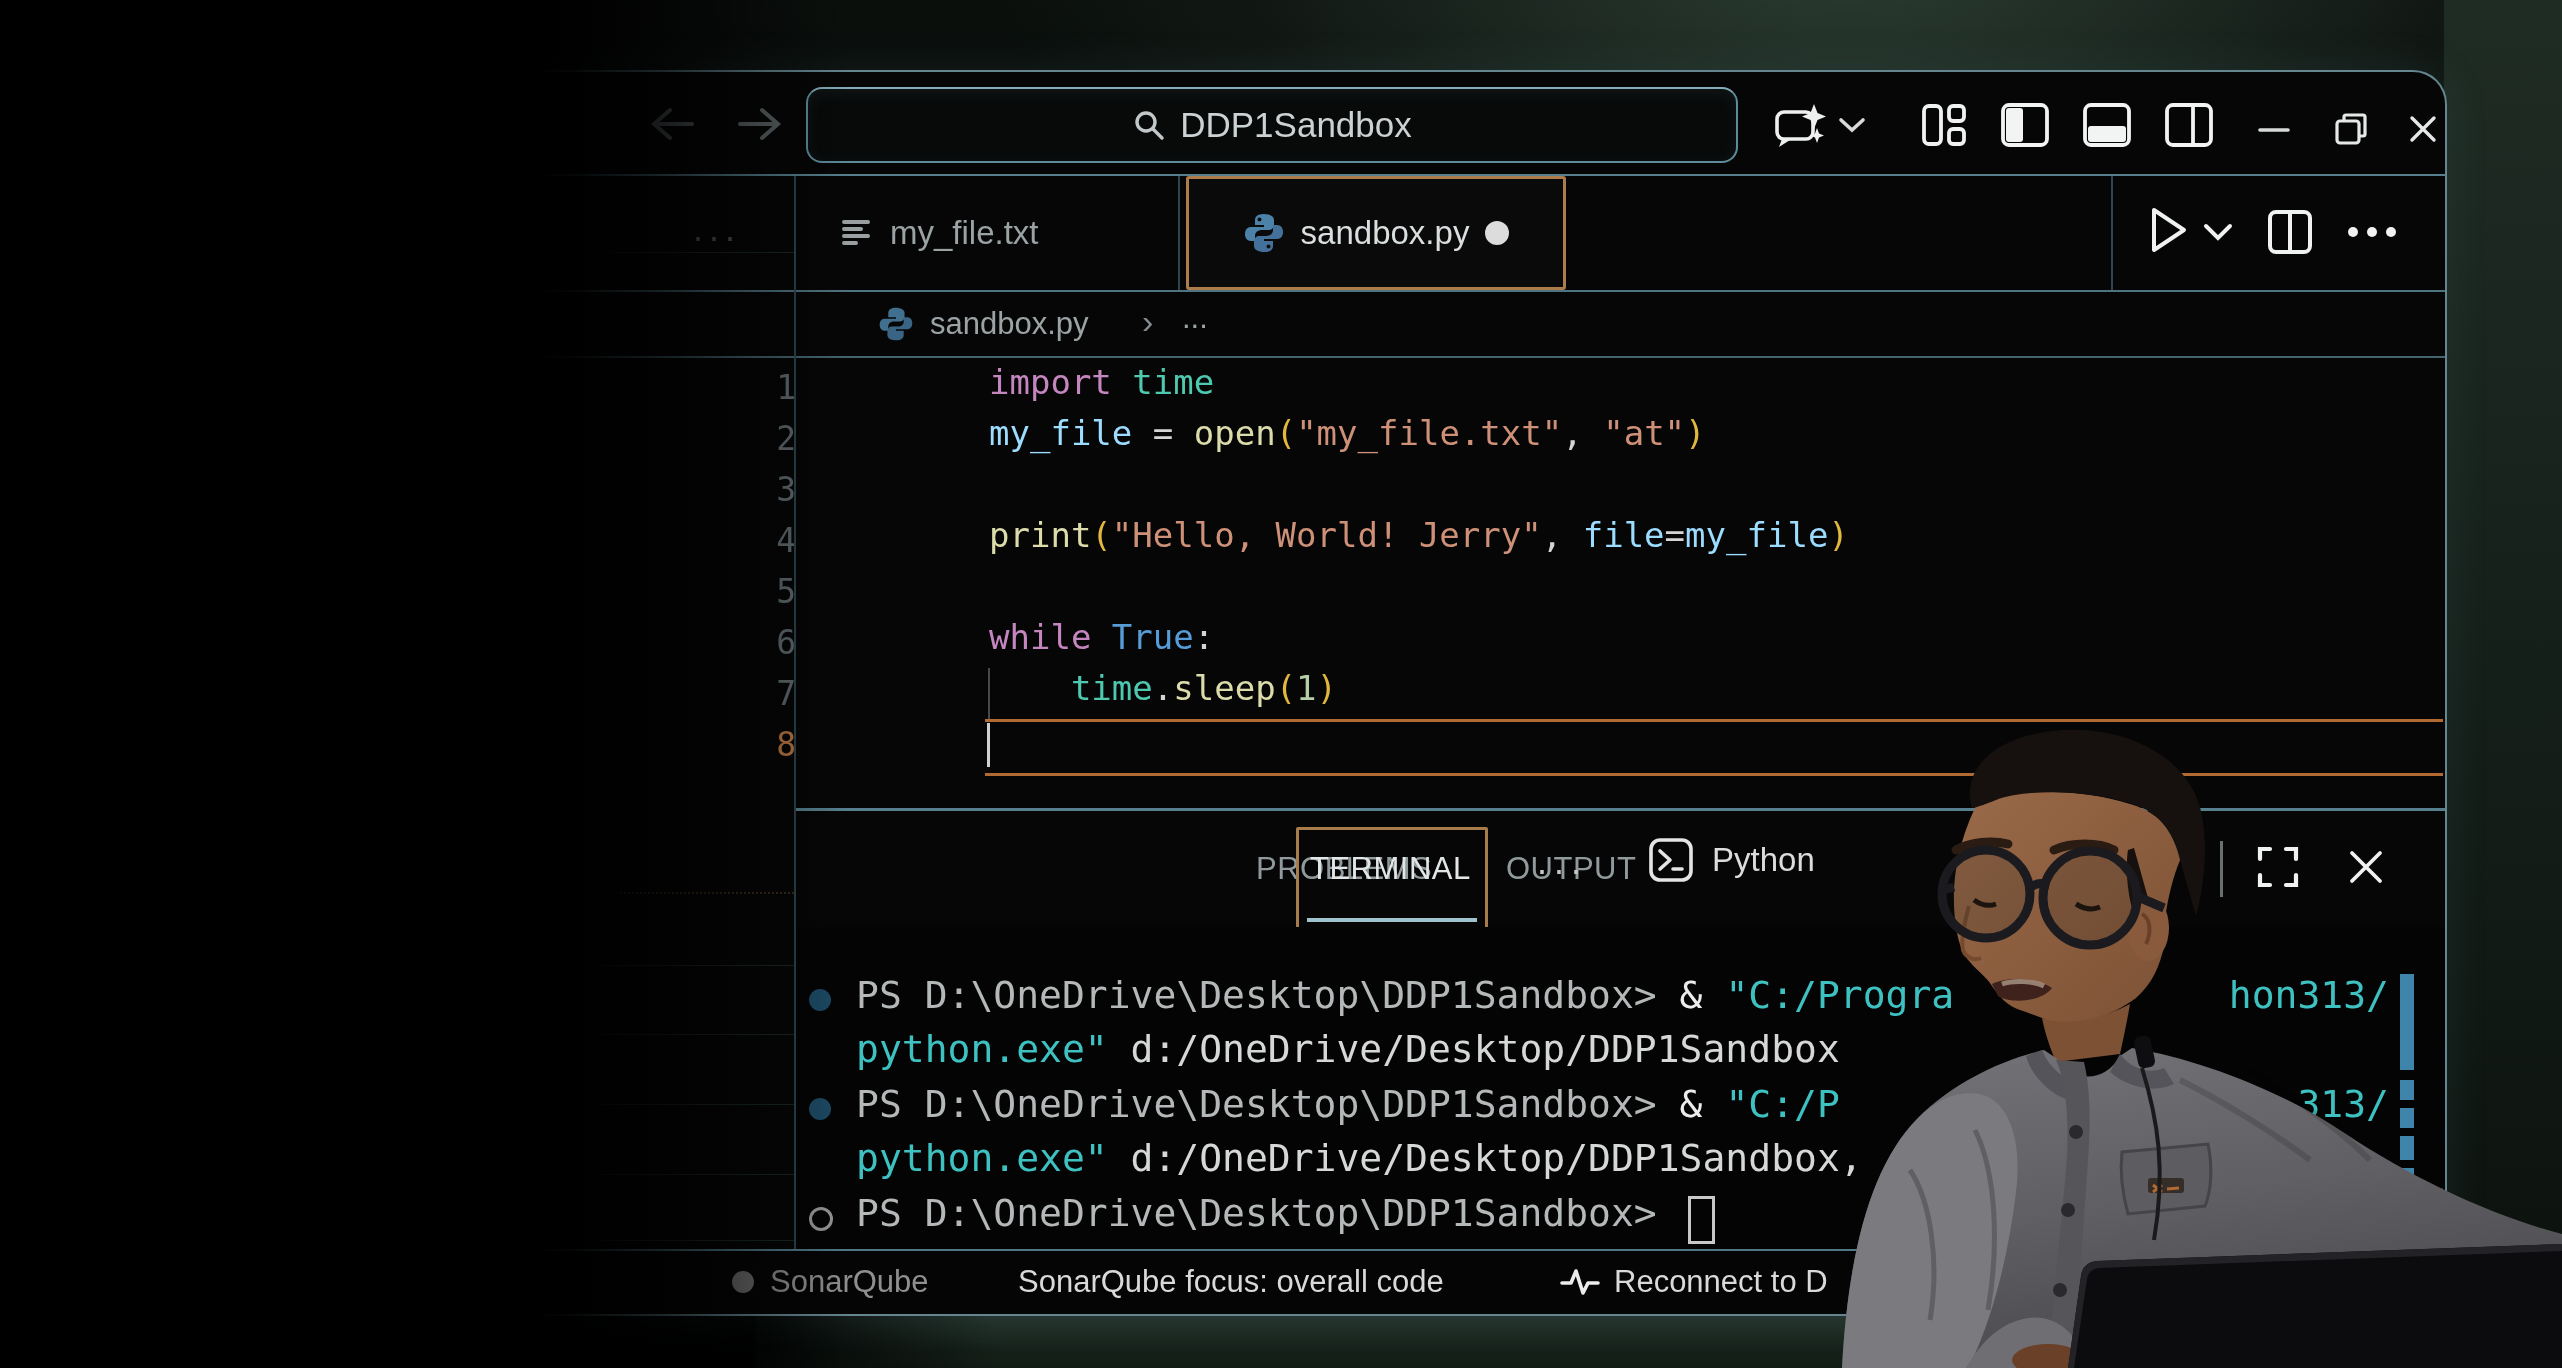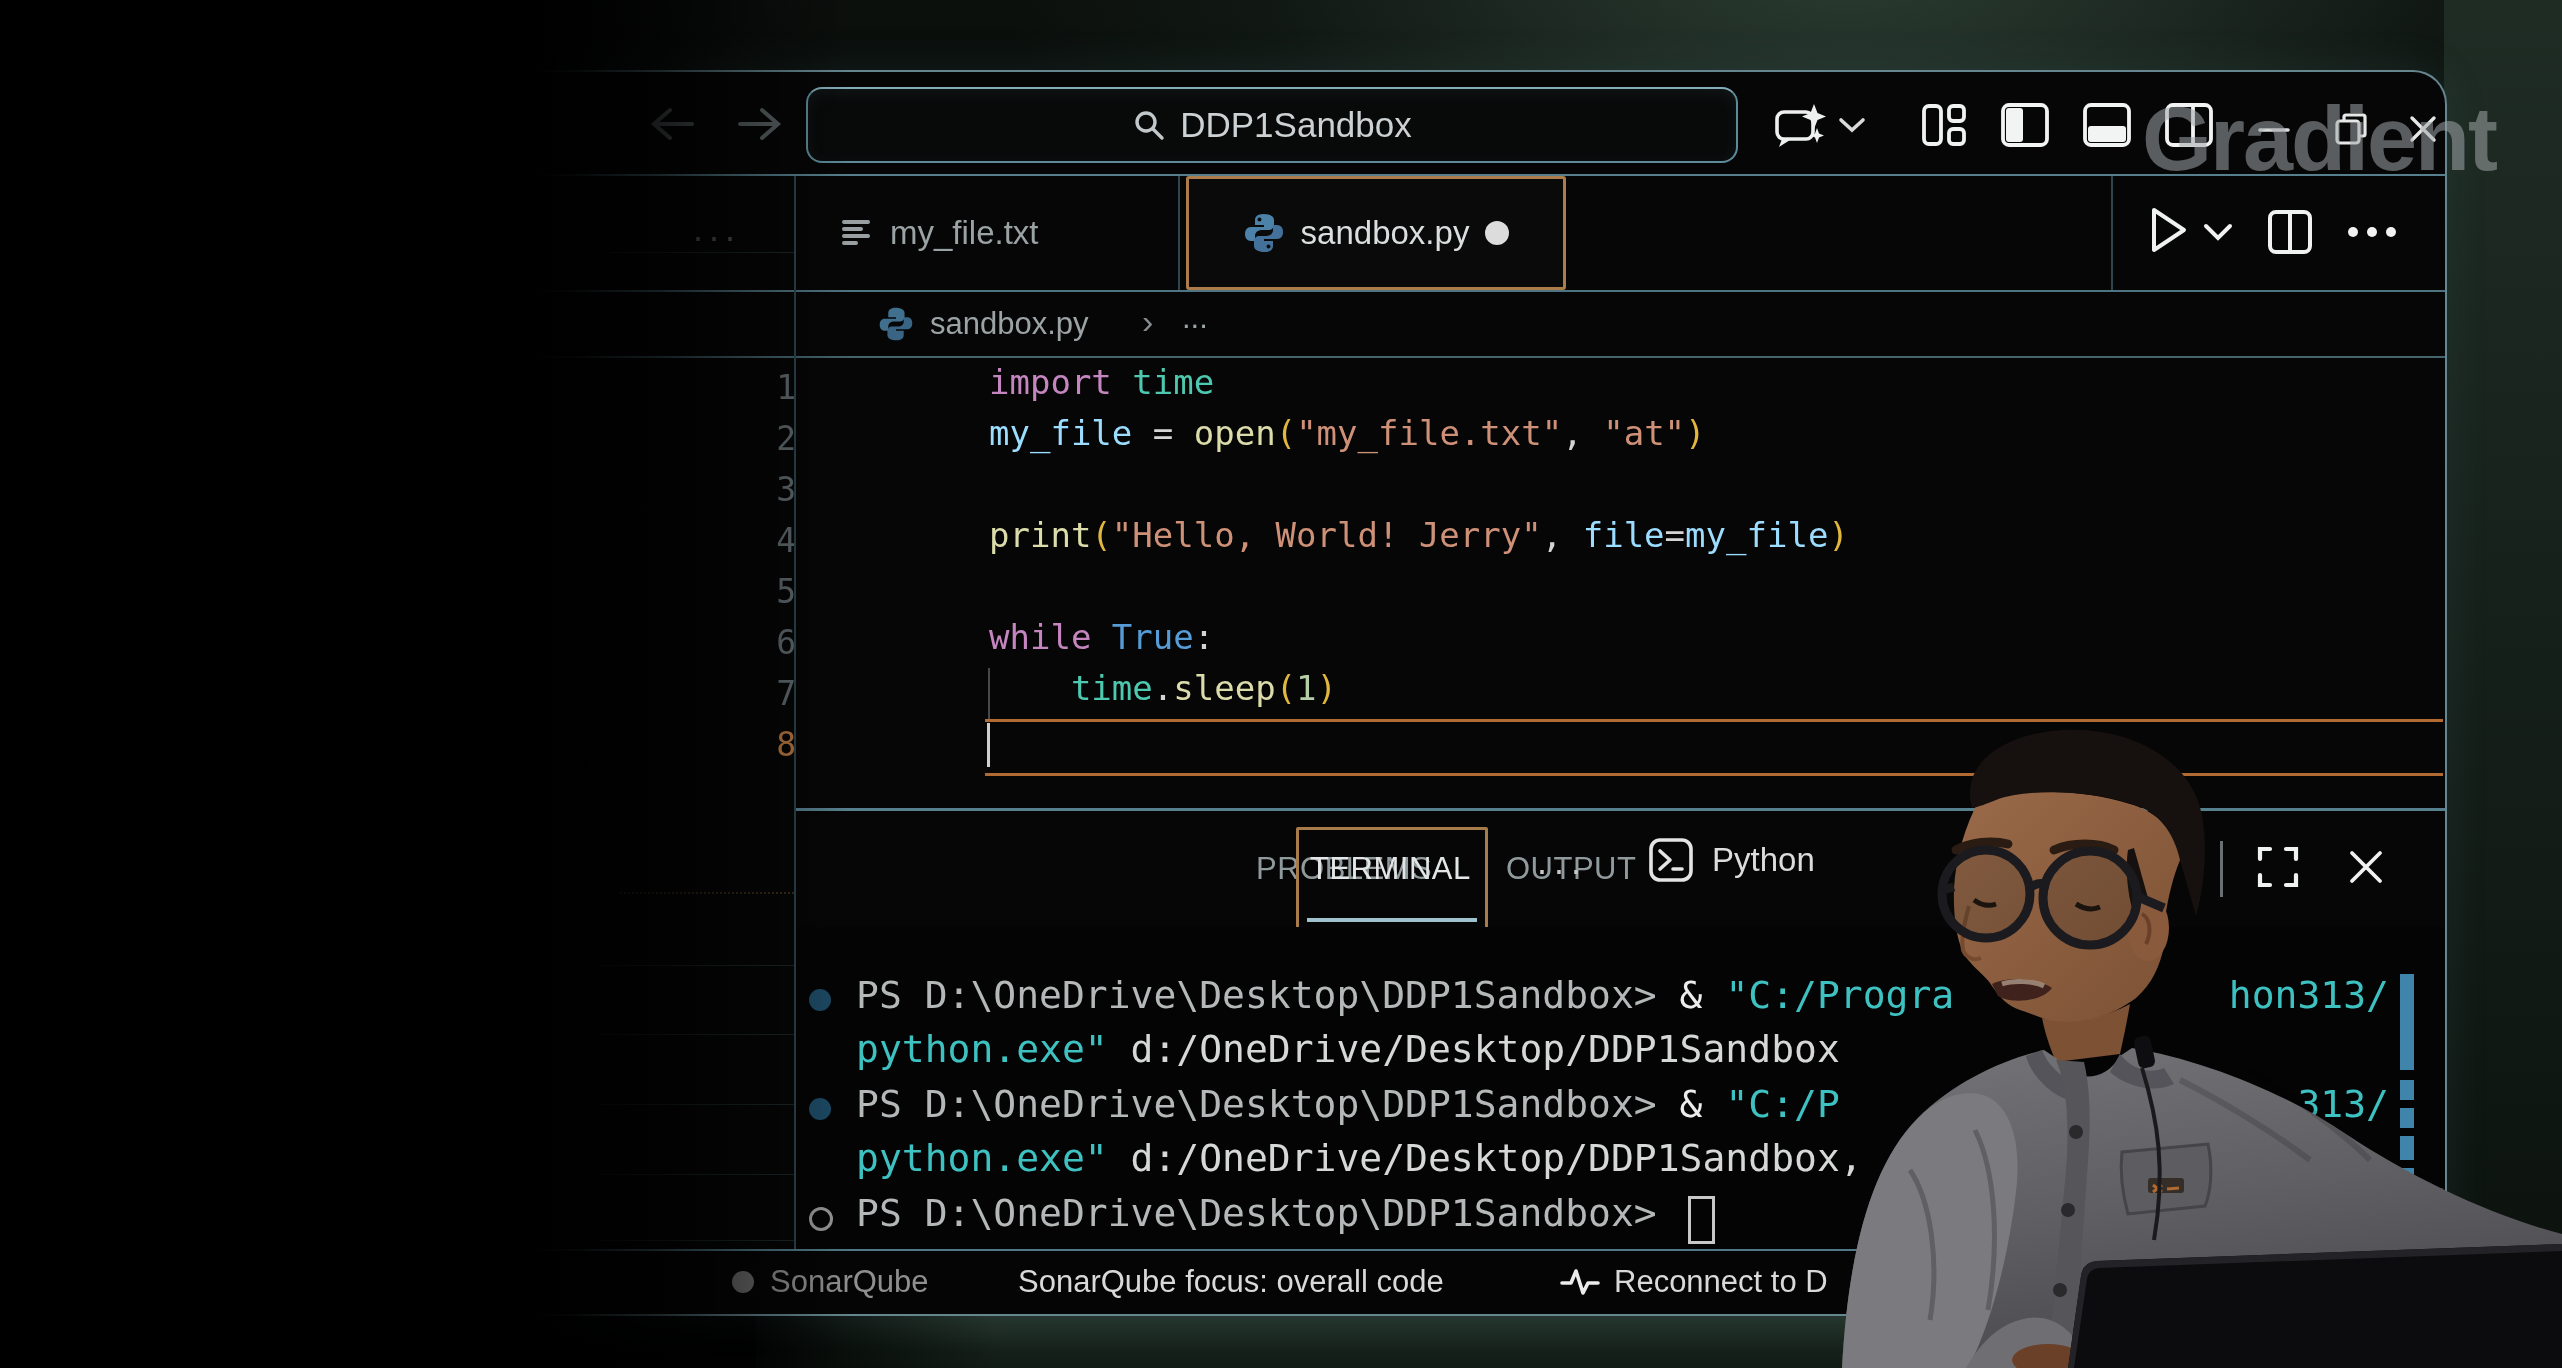--- a/index.html
+++ b/index.html
@@ -414,14 +414,13 @@
       </g>
       <path d="M216 668 C232 640 252 622 278 618 C302 615 320 628 332 650 L336 668 Z" fill="#6f6e73"></path>
       <ellipse cx="298" cy="660" rx="36" ry="16" fill="#6b4028"></ellipse>
     </g>
     <g>
       <path d="M318 668 L331 576 Q 333 562 347 561 L812 544 L812 668 Z" fill="#0c0c0e"></path>
       <path d="M331 576 Q 333 562 347 561 L812 544 L812 551 L349 568 Q 339 569 337 579 L324 668 L318 668 Z" fill="#232327"></path>
     </g>
   </svg>
 
-  <div class="watermark">Gradient</div>
 </div>
 
 </body></html>

